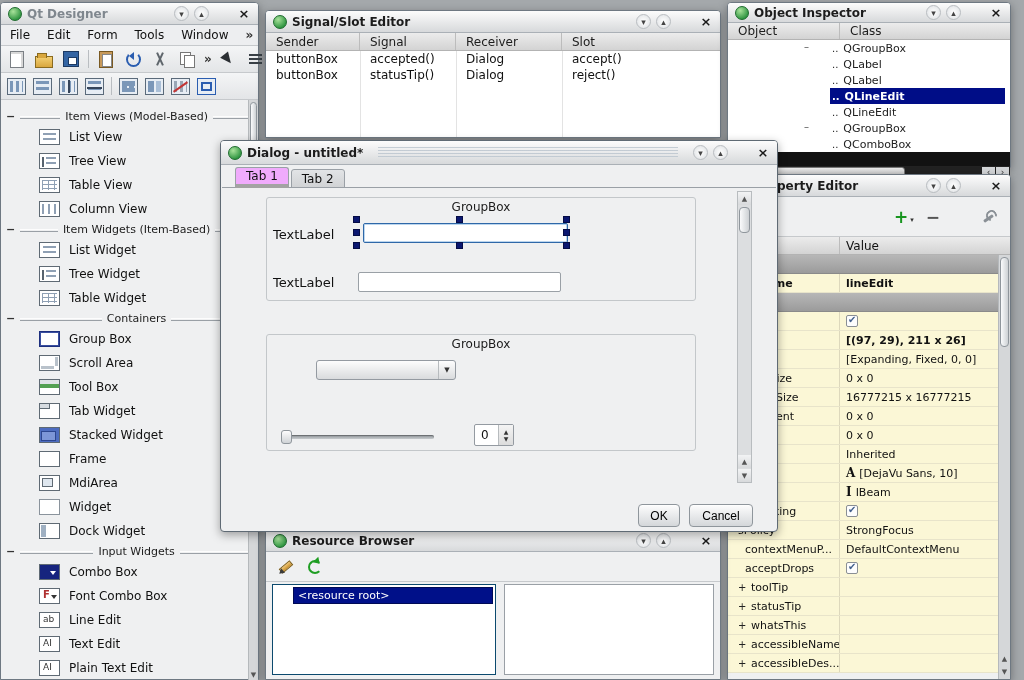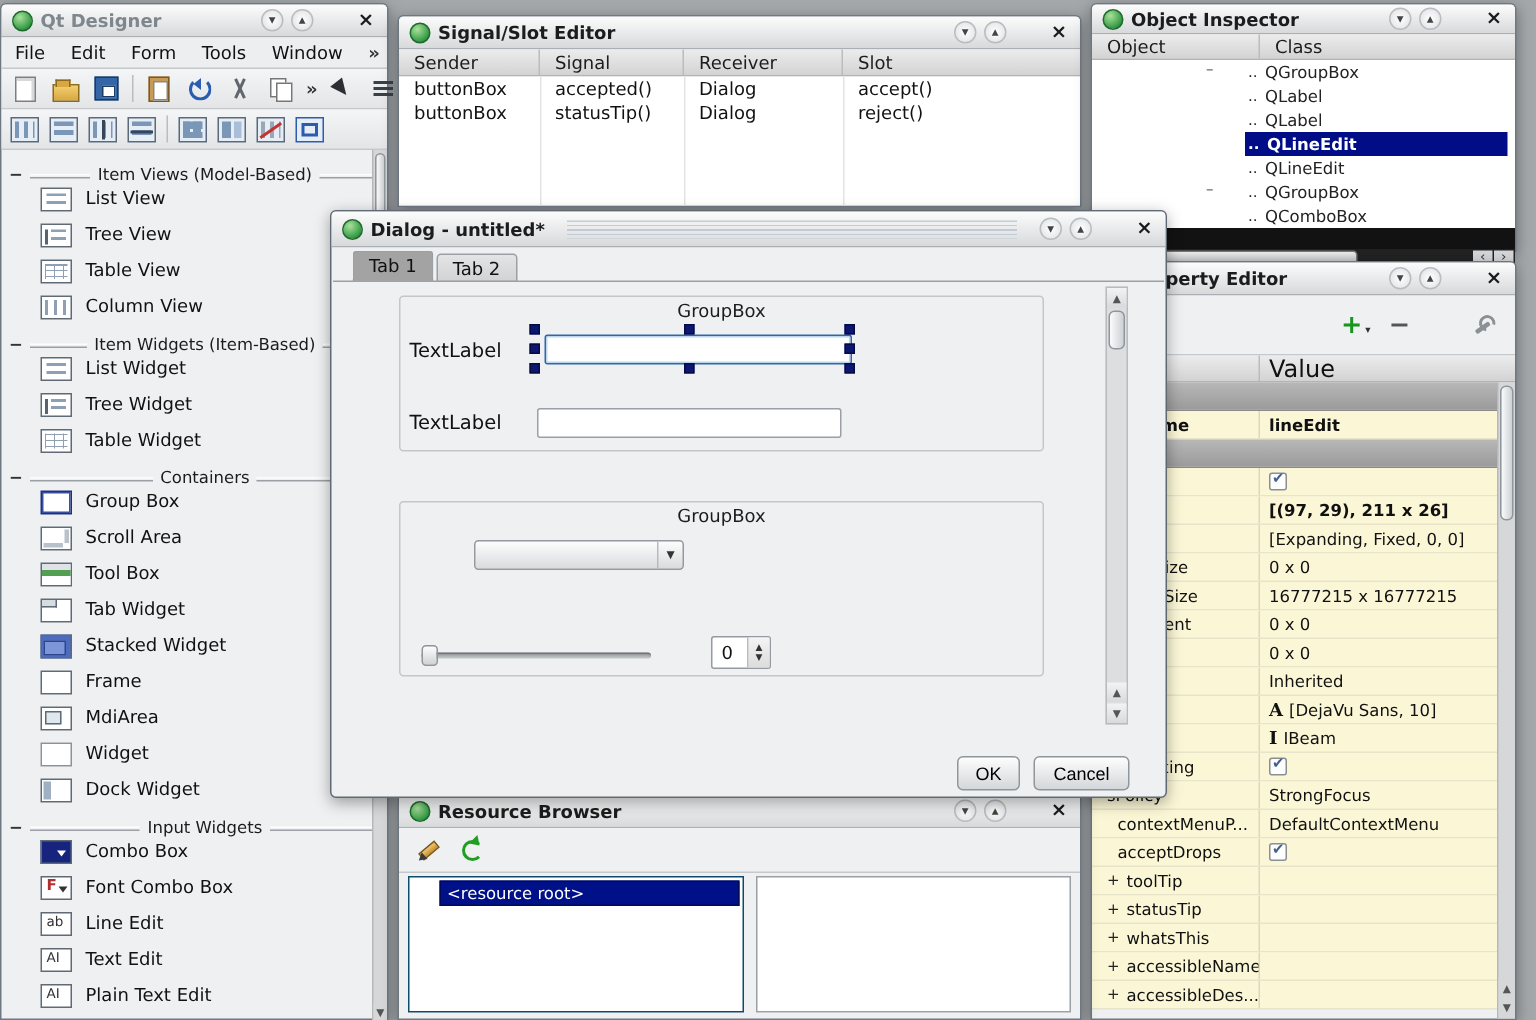--- a/index.html
+++ b/index.html
@@ -64,21 +64,21 @@
 .li-break::before{background:repeating-linear-gradient(90deg,#9aa7b6 0 3px,transparent 3px 6px)}
 .li-break::after{content:"";position:absolute;left:0;right:0;top:7px;height:2px;background:#c23434;transform:rotate(-35deg)}
 .li-adjust{border-color:#2a5db0}
 .li-adjust::before{inset:3px;border:2px solid #2a5db0}
 
 .wbox{position:relative;padding-top:8px;height:581px;overflow:hidden}
 .wb-header{display:flex;align-items:center;height:17px;padding:0 5px;gap:5px;font-size:11px;color:#1c1c1c}
 .collapse-dash{font-weight:bold;color:#333;font-size:11px;flex:none}
 .collapse-dash::before{content:"−"}
 .hline{flex:1;height:3px;border-top:1px solid #fdfdfd;border-bottom:1px solid #9aa0a6;margin-top:2px}
-.wb-item{display:flex;align-items:flex-start;gap:9px;height:24px;padding-left:26px}
+.wb-item{display:flex;align-items:center;gap:9px;height:24px;padding-left:38px}
 .wicon{width:21px;height:16px;background:#fff;border:1px solid #5f6a74;position:relative;flex:none}
 .w-rows::before{content:"";position:absolute;inset:3px;background:repeating-linear-gradient(#8fa0b4 0 2px,transparent 2px 5px)}
 .w-tree::before{content:"";position:absolute;top:3px;bottom:3px;left:6px;right:3px;background:repeating-linear-gradient(#8fa0b4 0 2px,transparent 2px 5px)}
 .w-tree::after{content:"";position:absolute;left:2px;top:3px;width:2px;height:10px;background:#57636e}
 .w-table::before{content:"";position:absolute;inset:2px;background:repeating-linear-gradient(90deg,#8fa0b4 0 1px,transparent 1px 6px),repeating-linear-gradient(#8fa0b4 0 1px,transparent 1px 4px)}
 .w-cols::before{content:"";position:absolute;inset:2px;background:repeating-linear-gradient(90deg,#8fa0b4 0 2px,transparent 2px 6px)}
 .w-group{border-color:#1d2f7e;box-shadow:inset 0 0 0 1px #3a4fa0}
 .w-scroll::before{content:"";position:absolute;top:1px;bottom:4px;right:1px;width:3px;background:#b9c2cb}
 .w-scroll::after{content:"";position:absolute;left:1px;right:5px;bottom:1px;height:3px;background:#b9c2cb}
 .w-toolbox::before{content:"";position:absolute;inset:0;background:linear-gradient(#dfe3e7 0 4px,#53a053 4px 8px,#fff 8px)}
@@ -127,21 +127,21 @@
 
 
 .pe-toolrow{height:40px;display:flex;align-items:center;gap:12px;padding:0 12px;border-bottom:1px solid #c6c9cc}
 .pe-plus{color:#18951f;font-weight:bold;font-size:17px;display:flex;align-items:flex-end}
 .pe-plus::after{content:"▾";font-size:7px;color:#333;margin-left:2px;margin-bottom:3px}
 .pe-minus{color:#555;font-weight:bold;font-size:17px}
 .wrench-icon{position:relative;width:16px;height:16px;flex:none}
 .wrench-icon::before{content:"";position:absolute;left:1px;top:8px;width:11px;height:3px;background:#8a9096;transform:rotate(-35deg);border-radius:1px}
 .wrench-icon::after{content:"";position:absolute;right:1px;top:1px;width:7px;height:7px;border:2px solid #8a9096;border-radius:50%;border-bottom-color:transparent;transform:rotate(-35deg)}
 .pe-header{display:flex;height:18px;background:linear-gradient(#ececec,#d3d3d3);border-bottom:1px solid #b3b3b3;
-           align-items:center;font-size:16px}
+           align-items:center;font-size:12px}
 .pe-header .hc1{width:112px;padding-left:10px;border-right:1px solid #bcbcbc;height:100%;display:flex;align-items:center}
 .pe-header .hc2{flex:1;padding-left:6px}
 .pe-rows{margin-right:12px}
 .pe-row{display:flex;height:19px;border-bottom:1px solid #e8e4ca;background:#fbf7d6;font-size:11px;align-items:stretch}
 .pe-name{width:112px;padding-left:10px;border-right:1px solid #ddd8bc;display:flex;align-items:center;gap:3px;
          overflow:hidden;white-space:nowrap}
 .pe-val{flex:1;padding-left:6px;display:flex;align-items:center;gap:4px;overflow:hidden;white-space:nowrap}
 .pe-row.group{background:linear-gradient(#b7b7b7,#9b9b9b);font-weight:bold;border-bottom:1px solid #8a8a8a}
 .pe-row.group .pe-name{border-right:none;width:auto}
 .pe-row.ind .pe-name{padding-left:17px}
@@ -165,21 +165,21 @@
          color:#fff;font-size:11px;display:flex;align-items:center;padding-left:4px}
 .rb-right{flex:1;background:#fff;border:1px solid #9aa0a6}
 
 
 .dialog{left:220px;top:140px;width:558px;height:392px;z-index:10;border:1px solid #5f6a74;border-radius:4px}
 .dialog .titlebar{height:24px}
 .streaks{flex:1;height:12px;margin:0 10px;background:repeating-linear-gradient(#bcc6cf 0 1px,transparent 1px 3px);opacity:.85}
 .tabbar{position:absolute;left:14px;top:26px;display:flex;align-items:flex-end;z-index:2}
 .tab{padding:0 10px;font-size:12px;border:1px solid #9aa0a6;border-radius:3px 3px 0 0;height:19px;
      display:flex;align-items:center;background:linear-gradient(#e2e4e6,#d1d3d5);margin-right:2px}
-.tab.active{height:21px;background:#a3a3a3;border-bottom:2px solid #a3a3a3;font-weight:normal}
+.tab.active{height:21px;background:#f0abfc;border-bottom:4px solid #a3a3a3;font-weight:normal}
 .pane-line{position:absolute;left:1px;right:1px;top:46px;height:1px;background:#9aa0a6}
 .groupbox{position:absolute;border:1px solid #c3c7ca;border-radius:3px}
 .gb-title{position:absolute;top:2px;left:0;right:0;text-align:center;font-size:12px;color:#1c1c1c}
 .fm-label{position:absolute;font-size:13px;color:#111;white-space:nowrap}
 .lineedit{position:absolute;background:#fff;border:1px solid #9aa0a6;border-radius:2px}
 .lineedit.selected{border:1px solid #2f68a8;box-shadow:inset 0 0 0 1px #bcd6ee}
 .handle{position:absolute;width:7px;height:7px;background:#0b1770;border:1px solid #050c45;z-index:3}
 .combobox{position:absolute;border:1px solid #949aa1;border-radius:3px;background:linear-gradient(#fdfdfd,#d9dbdd);display:flex}
 .combo-fill{flex:1}
 .combo-arrow{width:17px;border-left:1px solid #b7bbbe;display:flex;align-items:center;justify-content:center;color:#333}

